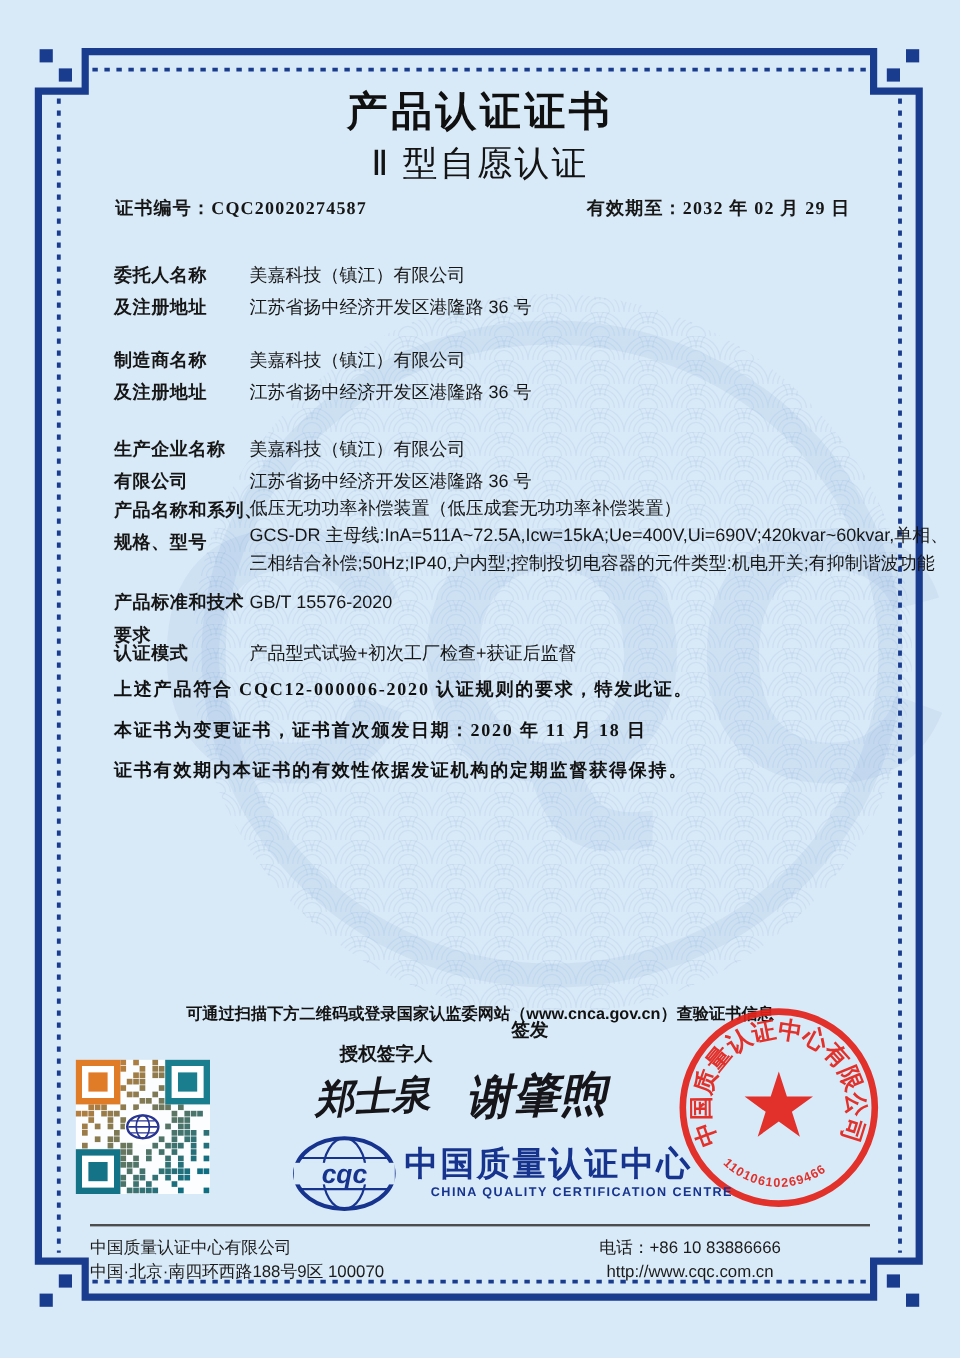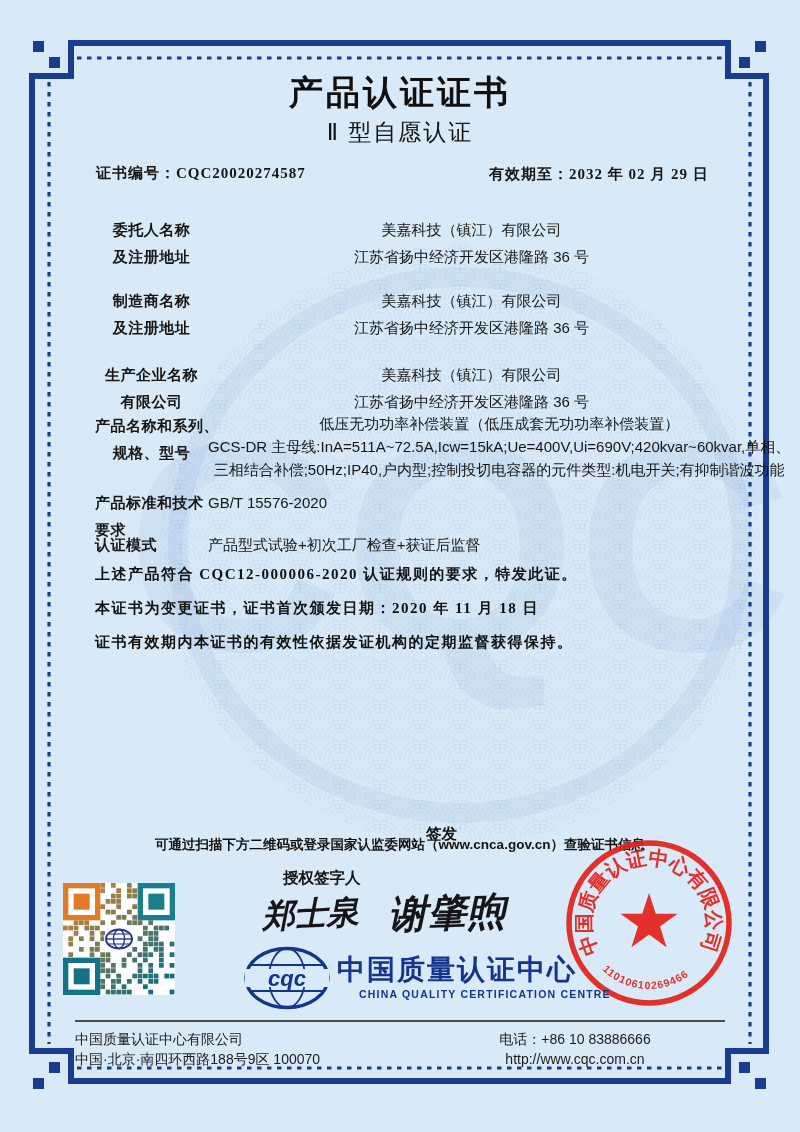--- a/index.html
+++ b/index.html
@@ -6,30 +6,30 @@
   .page{
     position:relative;width:800px;height:1132px;overflow:hidden;
     background:#d8e9f7;
     font-family:"Liberation Sans","DejaVu Sans",sans-serif;
     color:#161616;
   }
   .abs{position:absolute;}
   svg{display:block;}
   
   .title{top:70px;left:0;width:800px;text-align:center;font-size:34px;font-weight:bold;letter-spacing:3px;color:#101010;}
-  .subtitle{top:117px;left:0;width:800px;text-align:center;font-size:23px;font-weight:500;letter-spacing:2px;color:#141414;}
+  .subtitle{top:117px;left:0;width:800px;text-align:center;font-size:29px;font-weight:500;letter-spacing:2px;color:#141414;}
   .kai{font-family:"Liberation Serif","DejaVu Serif",serif;font-weight:bold;}
   .certline{top:164px;left:96px;font-size:15px;letter-spacing:1px;}
   .dates{top:163px;left:489px;font-size:15px;line-height:22px;letter-spacing:1px;}
   
   .row{left:95px;width:640px;display:flex;}
   .row .lbl{width:113px;flex:0 0 113px;font-weight:bold;font-size:15px;line-height:27px;letter-spacing:0.5px;}
   .row .val{flex:1;font-size:15px;line-height:27px;}
   .row .val.tight{line-height:23px;}
-  .row p{margin:0;white-space:nowrap;text-align:center;}
+  .row p{margin:0;white-space:nowrap;}
   .r1{top:216px;} .r2{top:287px;} .r3{top:361px;} .r4{top:412px;} .r5{top:489px;} .r6{top:531px;}
   
   .statements{top:565px;left:95px;font-size:15px;letter-spacing:1.5px;color:#111;}
   .statements p{margin:0 0 15px 0;}
   
   .qrnote{top:836px;left:0;width:800px;text-align:center;font-size:13.5px;font-weight:bold;color:#121212;}
   .siglabel{font-size:15.5px;font-weight:bold;color:#131313;}
   .signame{font-family:"DejaVu Serif","Liberation Serif",serif;font-weight:bold;font-style:italic;color:#15151a;}
   .logo-cn{top:951px;left:337px;font-size:28px;font-weight:bold;letter-spacing:2px;color:#16338e;}
   .logo-en{top:988px;left:359px;font-size:10.5px;font-weight:bold;letter-spacing:1.2px;color:#16338e;}
@@ -147,21 +147,21 @@
 
   <div class="abs statements kai">
     <p>上述产品符合 CQC12-000006-2020 认证规则的要求，特发此证。</p>
     <p>本证书为变更证书，证书首次颁发日期：2020 年 11 月 18 日</p>
     <p>证书有效期内本证书的有效性依据发证机构的定期监督获得保持。</p>
   </div>
 
   <div class="abs qrnote">可通过扫描下方二维码或登录国家认监委网站（www.cnca.gov.cn）查验证书信息</div>
 
   <div class="abs siglabel" style="top:868px;left:283px;">授权签字人</div>
-  <div class="abs siglabel" style="top:824px;left:426px;">签发</div>
+  <div class="abs siglabel" style="top:848px;left:426px;">签发</div>
 
   <div class="abs signame" style="top:892px;left:262px;font-size:33px;transform:rotate(-3deg);letter-spacing:-1px;">郑士泉</div>
   <div class="abs signame" style="top:886px;left:388px;font-size:39px;transform:rotate(-2deg);">谢肇煦</div>
 
   <svg class="abs" style="top:883px;left:63px;" width="112" height="112" viewBox="0 0 112 112">
     <rect x="0" y="0" width="112" height="112" fill="#ffffff" fill-opacity="0.9"></rect>
     <g id="qr-grid">
         <rect x="0" y="42.666666666666664" width="4.733333333333333" height="4.733333333333333" fill="rgb(179,126,64)"></rect>
         <rect x="5.333333333333333" y="42.666666666666664" width="4.733333333333333" height="4.733333333333333" fill="rgb(173,126,66)"></rect>
         <rect x="5.333333333333333" y="53.33333333333333" width="4.733333333333333" height="4.733333333333333" fill="rgb(161,125,71)"></rect>

